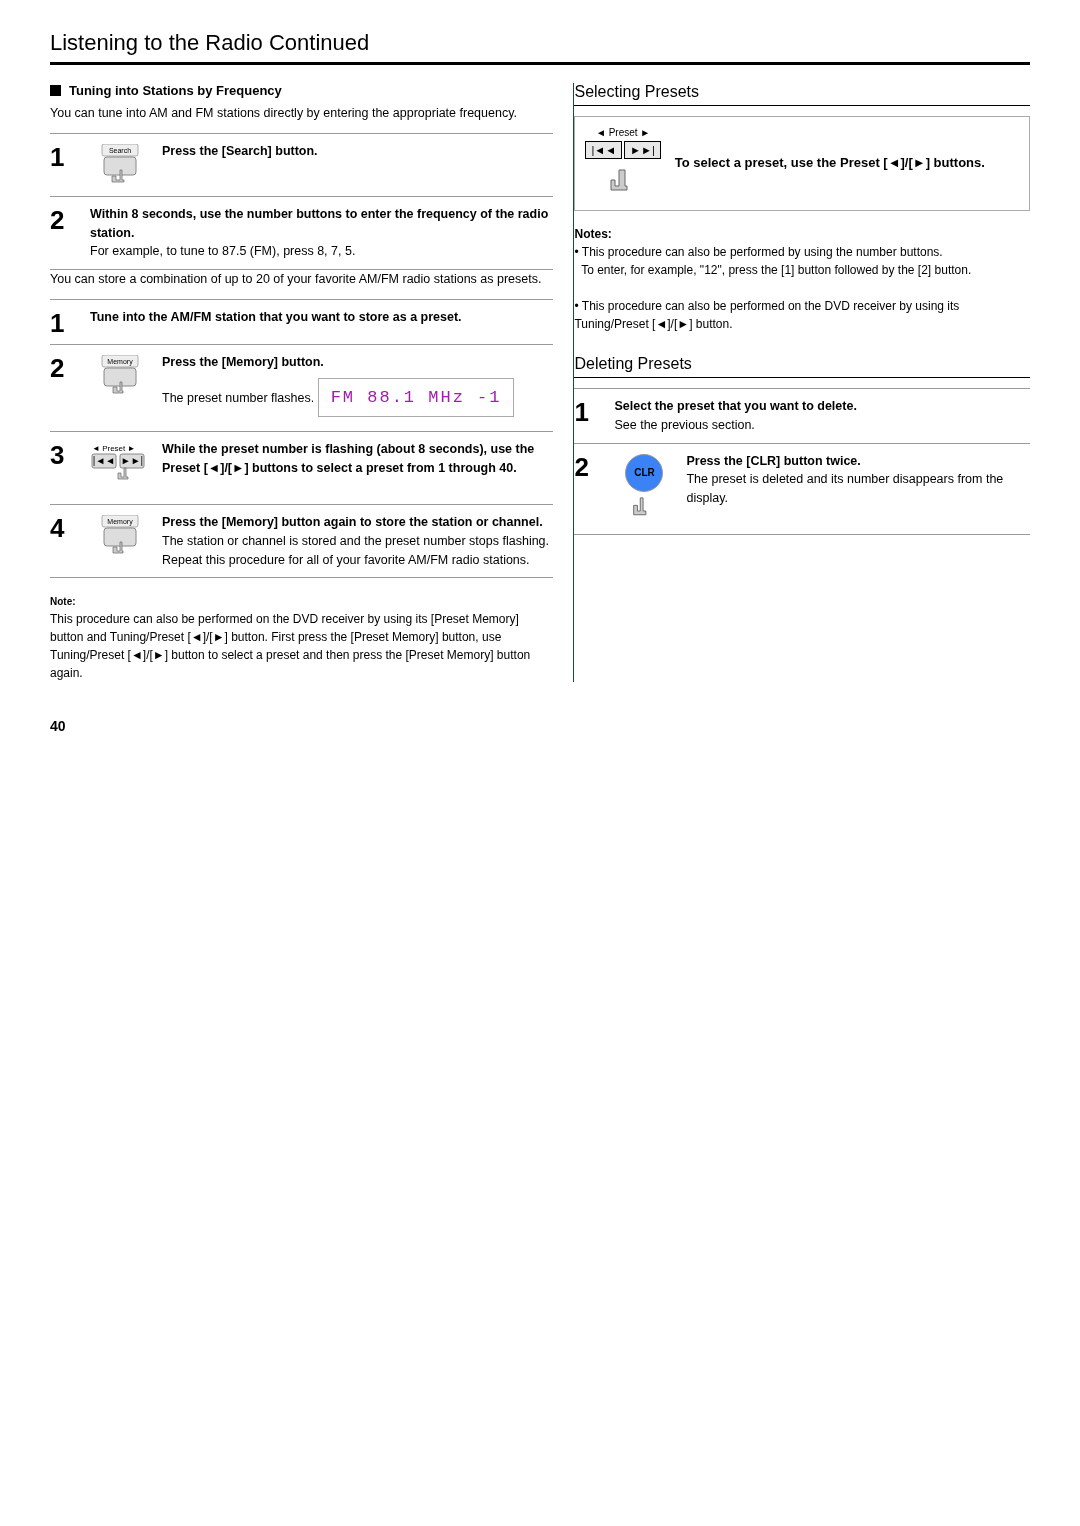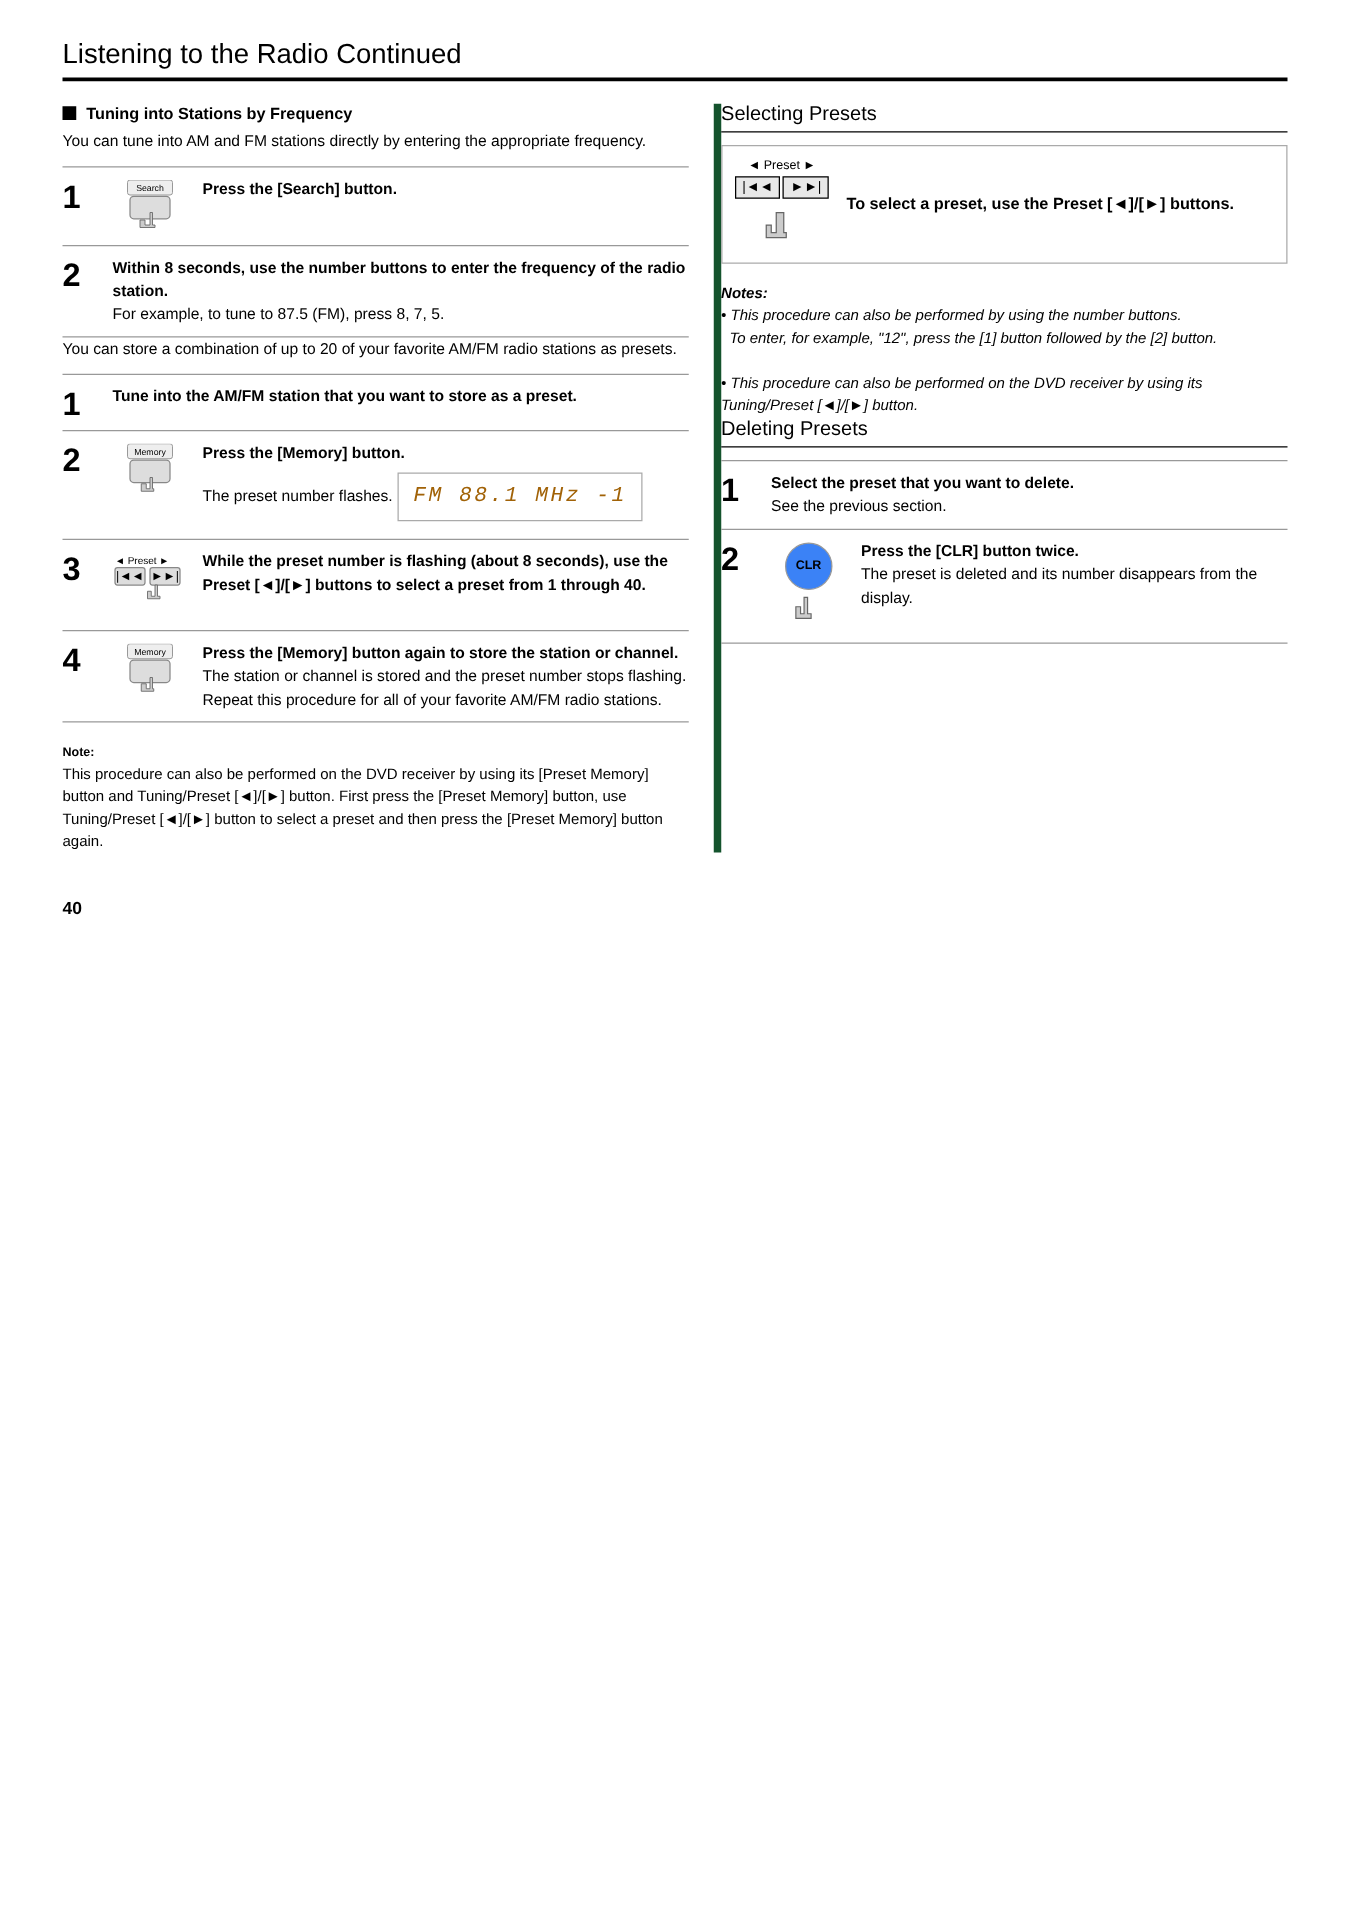--- a/index.html
+++ b/index.html
@@ -27,21 +27,21 @@
     }
     .two-col {
       display: flex;
       gap: 20px;
     }
     .col-left {
       flex: 1.05;
     }
     .col-right {
       flex: 0.95;
-      border-left: 6px solid #14532d;
+      border-left: 1px solid #14532d;
     }
     .section-title-bar {
       display: flex;
       align-items: center;
       gap: 8px;
       margin-bottom: 6px;
     }
     .black-square {
       width: 11px;
       height: 11px;
@@ -101,24 +101,23 @@
       font-size: 15px;
       font-weight: bold;
       padding: 5px 10px;
       margin: 14px 0 8px 0;
     }
     
     .fm-display {
       border: 1px solid #aaa;
       font-family: 'Courier New', monospace;
       font-size: 17px;
-      font-style: italic;
       padding: 6px 12px;
       margin: 6px 0;
-      color: #a16207;
+      color: #a21caf;
       letter-spacing: 2px;
       display: inline-block;
     }
     .btn-small {
       border: 1px solid #000;
       padding: 2px 5px;
       font-size: 11px;
       background: #e8e8e8;
       cursor: default;
     }
@@ -159,22 +158,21 @@
       gap: 2px;
     }
     .right-bold-text {
       font-size: 13px;
       font-weight: bold;
       line-height: 1.4;
     }
     .notes-right {
       font-size: 12px;
       line-height: 1.5;
-      margin-bottom: 2px;
-      font-style: italic;
+      margin-bottom: 22px;
     }
     .notes-right .notes-title {
       font-weight: bold;
     }
     .deleting-presets-title {
       font-size: 16px;
       font-weight: normal;
       border-bottom: 1px solid #000;
       padding-bottom: 4px;
       margin-bottom: 10px;

